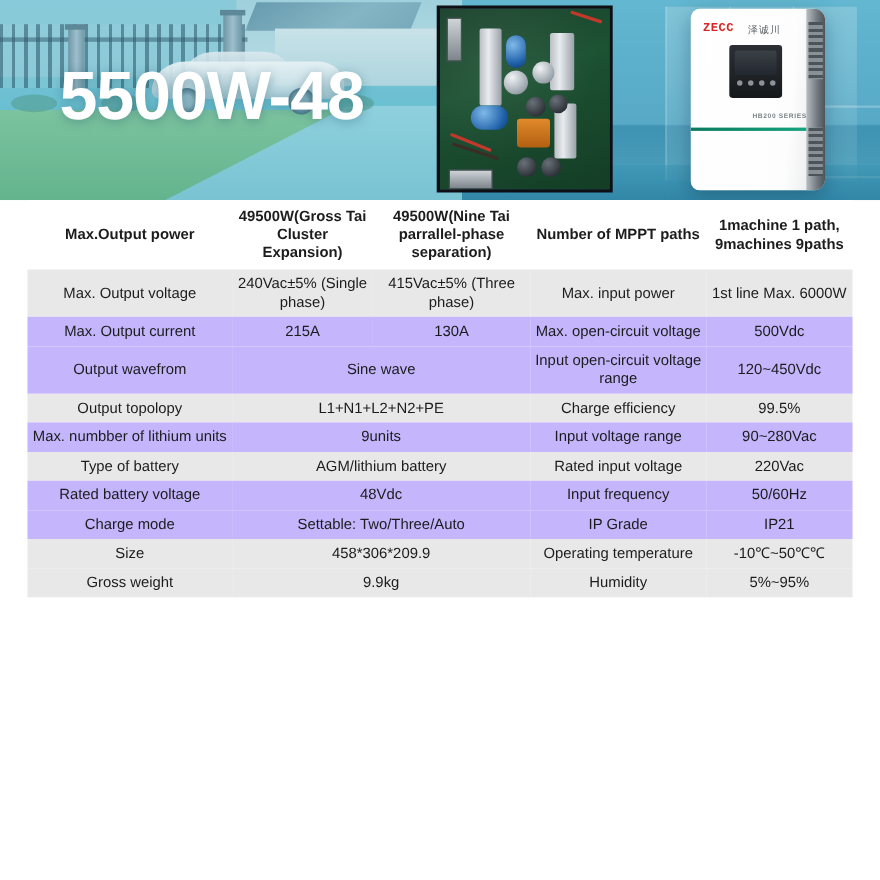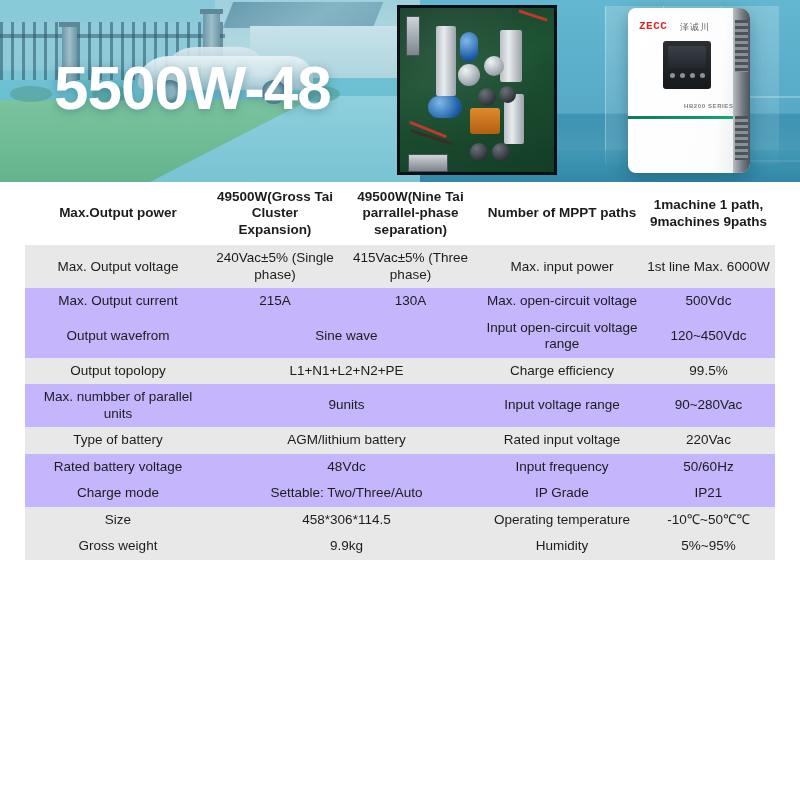--- a/index.html
+++ b/index.html
@@ -344,21 +344,21 @@
           <td>Input open-circuit voltage range</td>
           <td>120~450Vdc</td>
         </tr>
         <tr class="shaded">
           <td>Output topolopy</td>
           <td colspan="2">L1+N1+L2+N2+PE</td>
           <td>Charge efficiency</td>
           <td>99.5%</td>
         </tr>
         <tr class="plain">
-          <td>Max. numbber of parallel units</td>
+          <td>Max. numbber of lithium units</td>
           <td colspan="2">9units</td>
           <td>Input voltage range</td>
           <td>90~280Vac</td>
         </tr>
         <tr class="shaded">
           <td>Type of battery</td>
           <td colspan="2">AGM/lithium battery</td>
           <td>Rated input voltage</td>
           <td>220Vac</td>
         </tr>
@@ -369,21 +369,21 @@
           <td>50/60Hz</td>
         </tr>
         <tr class="plain">
           <td>Charge mode</td>
           <td colspan="2">Settable: Two/Three/Auto</td>
           <td>IP Grade</td>
           <td>IP21</td>
         </tr>
         <tr class="shaded">
           <td>Size</td>
-          <td colspan="2">458*306*114.5</td>
+          <td colspan="2">458*306*209.9</td>
           <td>Operating temperature</td>
           <td>-10℃~50℃℃</td>
         </tr>
         <tr class="shaded">
           <td>Gross weight</td>
           <td colspan="2">9.9kg</td>
           <td>Humidity</td>
           <td>5%~95%</td>
         </tr>
       </tbody>

